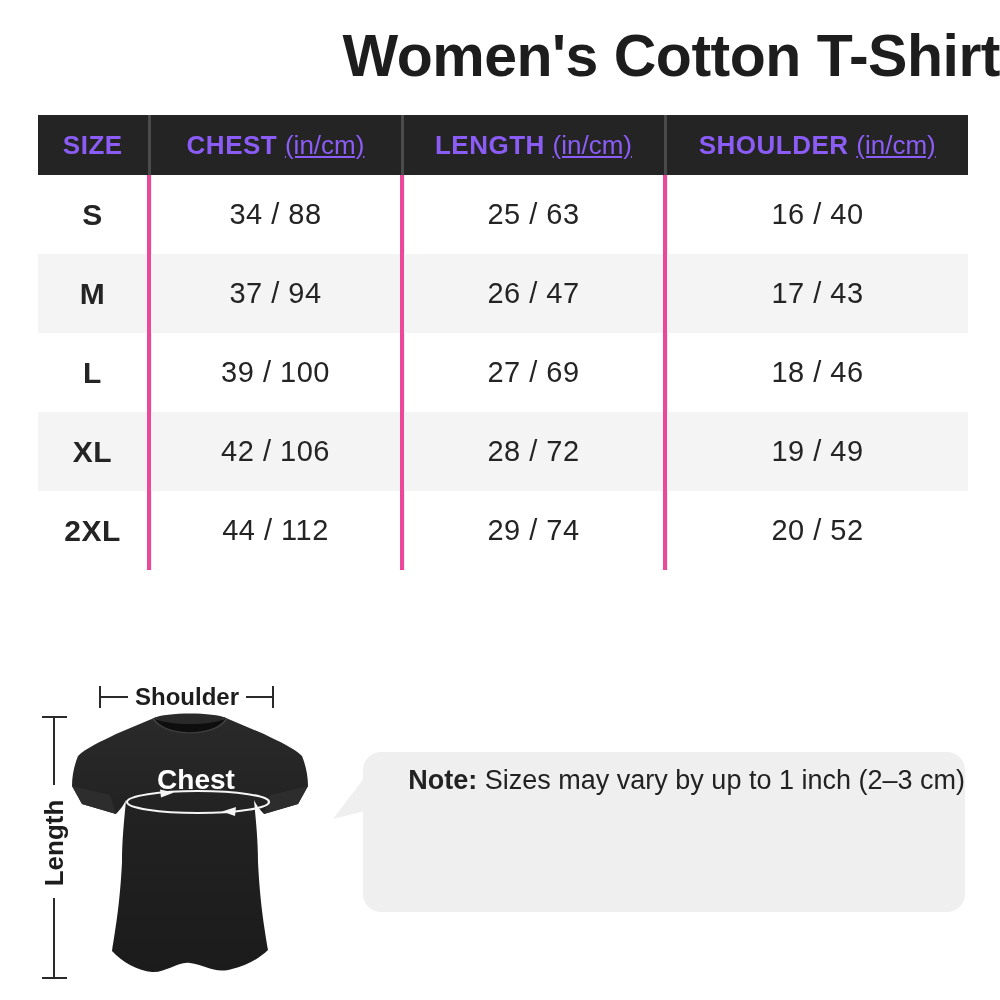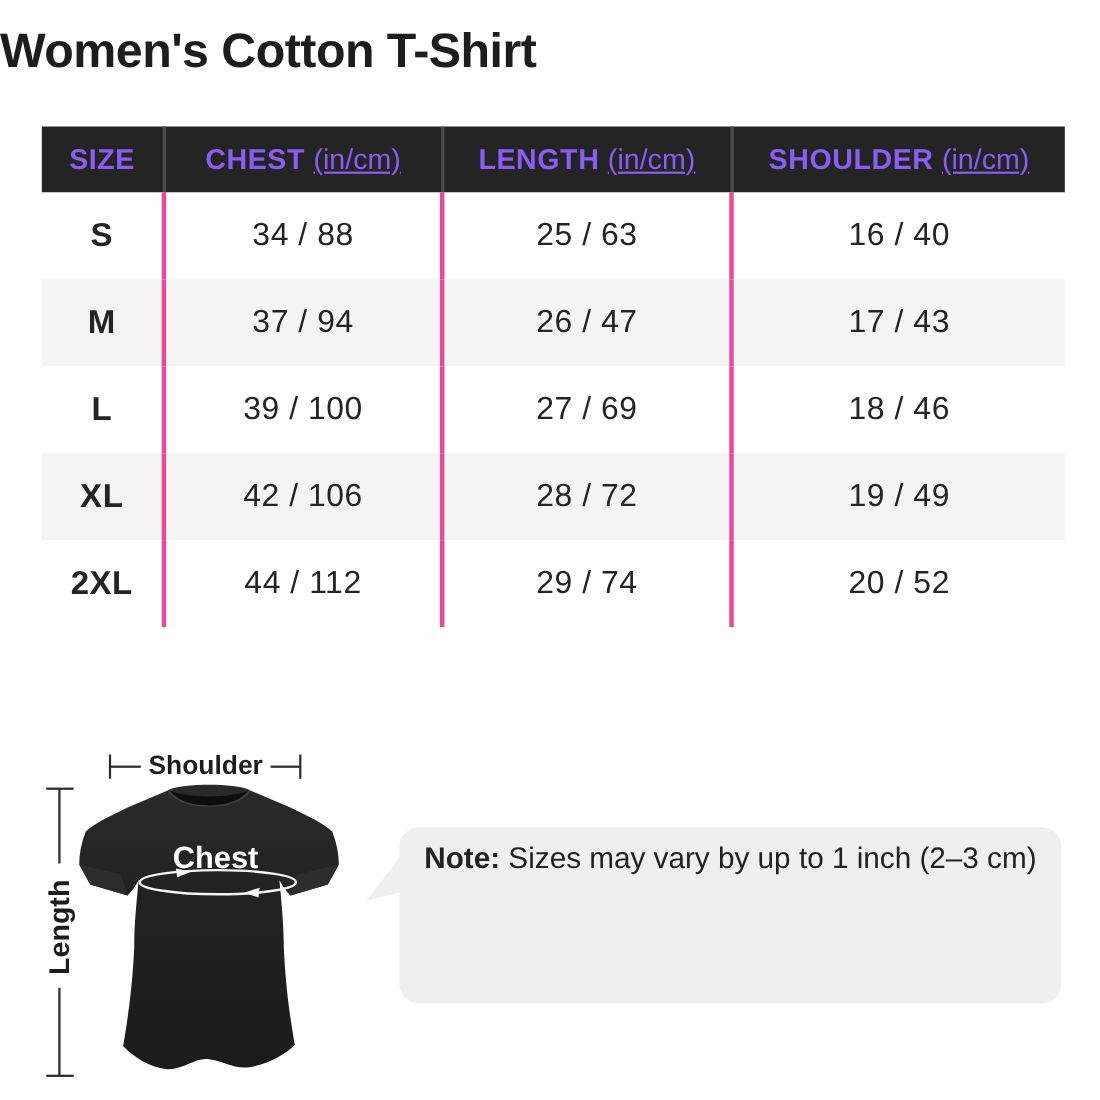--- a/index.html
+++ b/index.html
@@ -2,21 +2,21 @@
 <html><head>
 <meta charset="utf-8">
 <style>
   html,body { margin:0; padding:0; background:#ffffff; }
   body { width:1000px; height:1000px; font-family:"Liberation Sans", sans-serif; }
   .page { position:relative; width:1000px; height:1000px; background:#fff; overflow:hidden; }
 
   
   .title {
     position:absolute; top:22px; left:0; width:1000px; margin:0;
-    text-align:left; font-size:44px; font-weight:800; color:#1d1d1d;
+    text-align:right; font-size:59px; font-weight:800; color:#1d1d1d;
     letter-spacing:-0.5px;
   }
 
   
   table.size-table {
     position:absolute; left:38px; top:115px; width:930px;
     border-collapse:collapse; table-layout:fixed;
   }
   table.size-table thead th {
     background:#242424; color:#8b5cf6; height:60px; padding:0;
@@ -45,21 +45,21 @@
   .chest-label { position:absolute; left:146px; top:114px; width:100px;
     text-align:center; color:#ffffff; font-size:28px; font-weight:600; }
 
   .tshirt-svg { position:absolute; left:70px; top:60px; }
   .chest-arrow-svg { position:absolute; left:124px; top:138px; }
 
   
   .note-bubble {
     position:absolute; left:363px; top:102px; width:602px; height:160px;
     background:#efefef; border-radius:18px;
-    display:flex; flex-direction:column; justify-content:flex-start;
+    display:flex; flex-direction:row; justify-content:flex-end;
   }
   .note-line { text-align:center; font-size:27px; line-height:57px; color:#222222; }
   .note-prefix { font-weight:700; }
   .note-tail-svg { position:absolute; left:333px; top:125px; }
 </style>
 </head>
 <body>
 
 <div class="page">
 

